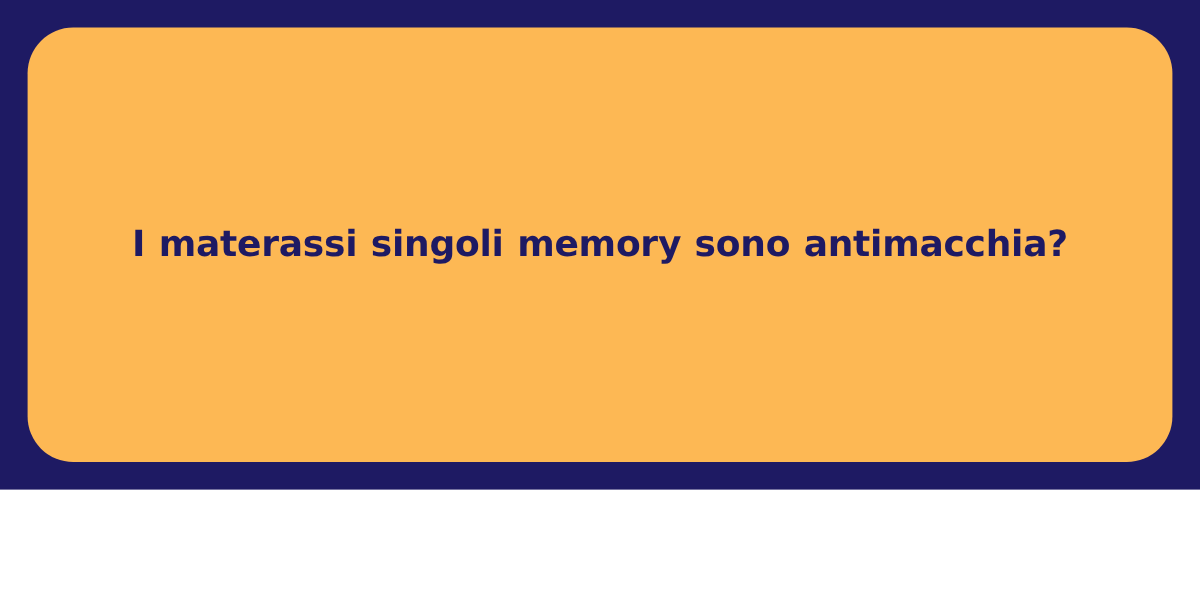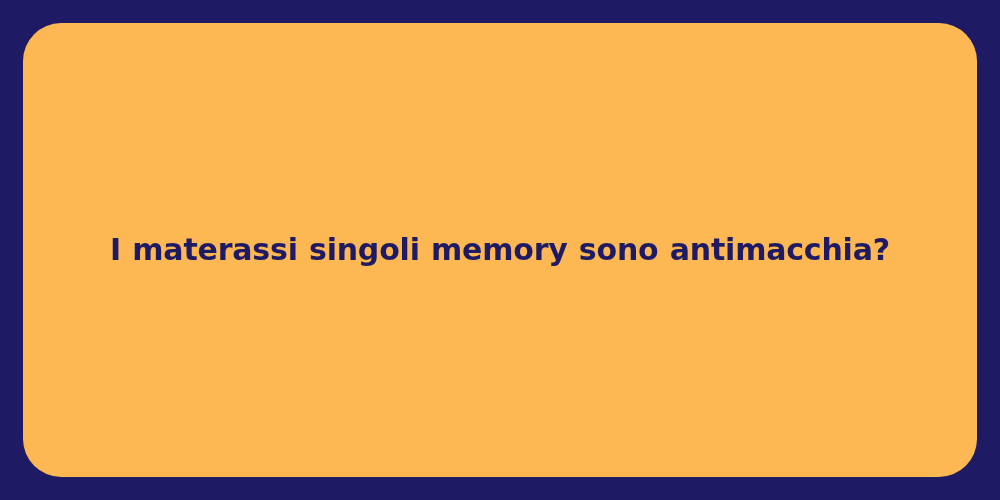--- a/index.html
+++ b/index.html
@@ -12,21 +12,21 @@
     width: 1000px;
     height: 500px;
     overflow: hidden;
     font-family: "DejaVu Sans", "Liberation Sans", sans-serif;
   }
 
   .card-frame {
     position: relative;
     box-sizing: border-box;
     width: 1000px;
-    height: 500px;
+    height: 408px;
     background: #1E1A63;
     padding: 23px;
     display: block;
   }
 
   .card-panel {
     box-sizing: border-box;
     width: 100%;
     height: 100%;
     background: #FDB854;

